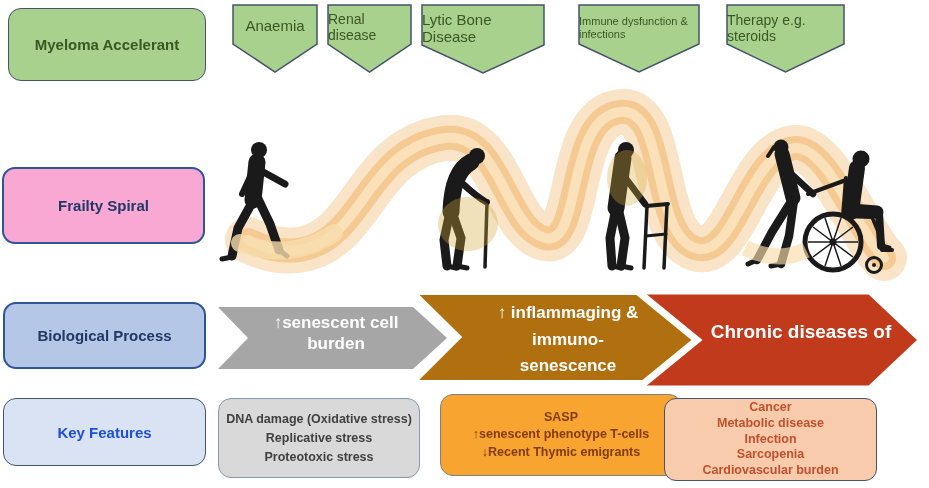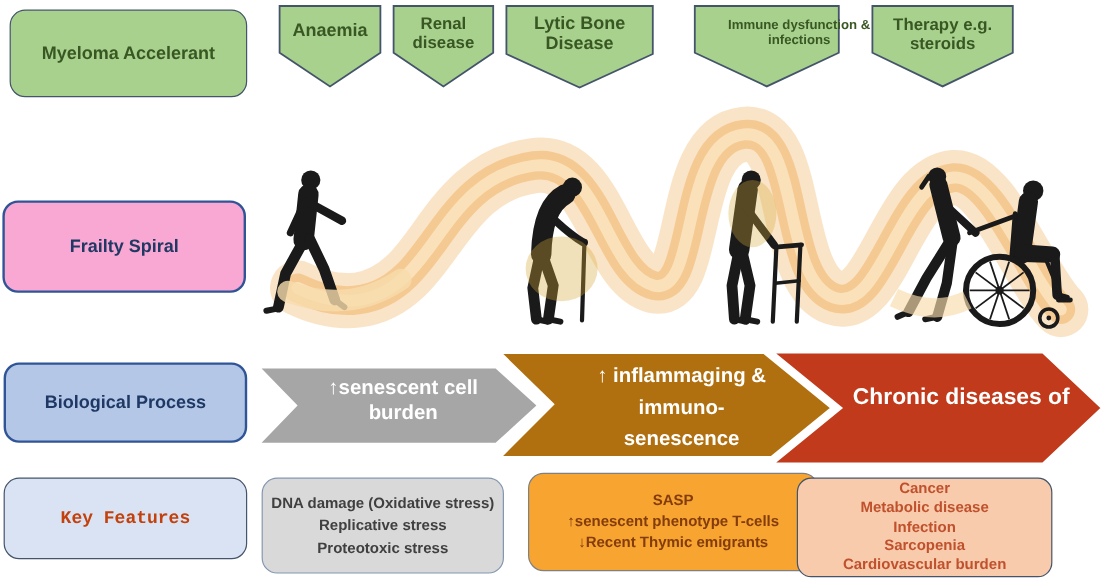--- a/index.html
+++ b/index.html
@@ -10,31 +10,31 @@
   svg.layer{position:absolute;left:0;top:0;width:929px;height:488px;}
 
   
   .rowbox{
     position:absolute;display:flex;align-items:center;justify-content:center;
     text-align:center;font-weight:bold;border-radius:13px;box-sizing:border-box;
   }
   .rowbox.green  {left:8px;  top:8px;  width:198px;height:73px; background:#A9D18E;border:1.5px solid #44546A;color:#385723;font-size:15px;}
   .rowbox.midblue{left:2px;  top:167px;width:203px;height:77px; background:#f9a8d4;border:2px solid #2F5597;  color:#1F3864;font-size:15px;}
   .rowbox.ltblue {left:3px;  top:302px;width:203px;height:67px; background:#B4C7E7;border:2px solid #2F5597;  color:#1F3864;font-size:15px;}
-  .rowbox.palest {left:3px;  top:398px;width:203px;height:68px; background:#DAE3F3;border:1.5px solid #44546A;color:#c2410c;font-size:15px;font-family:Liberation Mono, monospace;}
+  .rowbox.palest {left:3px;  top:398px;width:203px;height:68px; background:#DAE3F3;border:1.5px solid #44546A;color:#1d4ed8;font-size:15px;}
 
   
   .pent-label{
     position:absolute;display:flex;align-items:center;justify-content:center;
-    text-align:center;font-weight:bold;color:#385723;line-height:1.15;
+    font-weight:normal;color:#385723;line-height:1.15;
   }
   .pent-label.p1{left:233px;top:7px;width:84px; height:38px;font-size:15px;}
   .pent-label.p2{left:328px;top:7px;width:83px; height:40px;font-size:14px;}
   .pent-label.p3{left:422px;top:7px;width:122px;height:42px;font-size:15px;}
-  .pent-label.p4{left:579px;top:6px;width:120px;height:44px;font-size:11px;margin-left:27px;}
+  .pent-label.p4{left:579px;top:6px;width:120px;height:44px;font-size:11px;}
   .pent-label.p5{left:727px;top:8px;width:117px;height:40px;font-size:14px;}
 
   
   .arrow-text{
     position:absolute;color:#fff;font-weight:bold;text-align:center;
   }
   .arrow-text.a1{left:252px;top:312px;width:168px;font-size:17px;line-height:1.25;}
   .arrow-text.a2{left:463px;top:300px;width:210px;font-size:17px;line-height:1.57;text-align:center;}
   .arrow-text.a3{left:702px;top:318px;width:198px;font-size:19px;line-height:1.45;}
 

